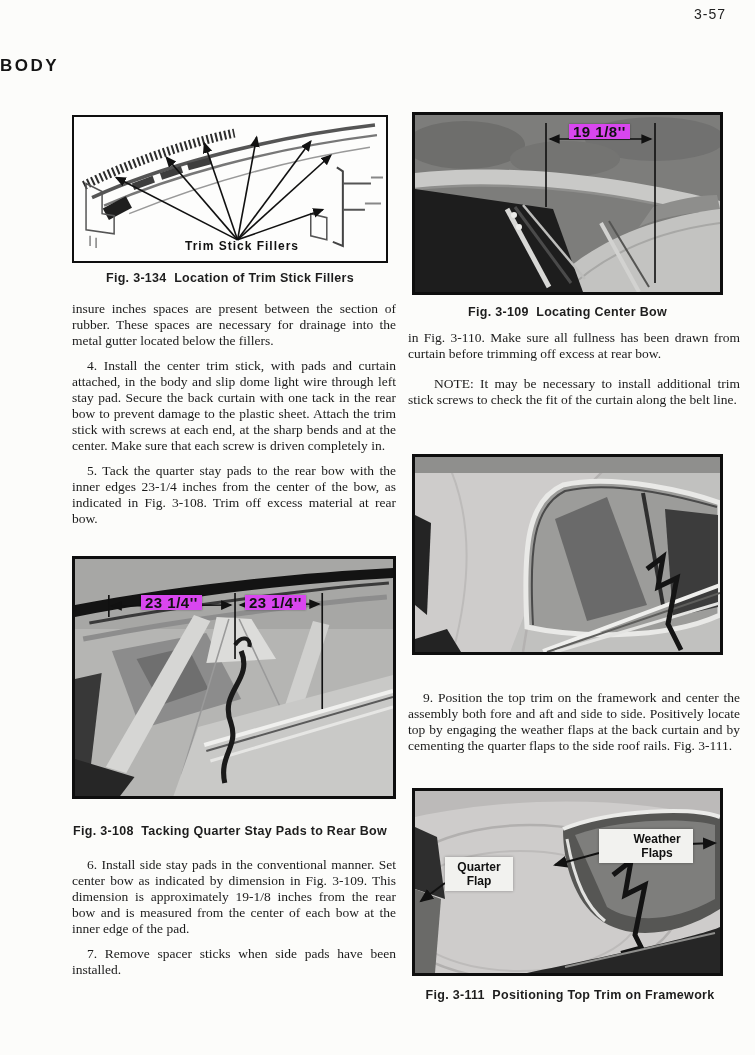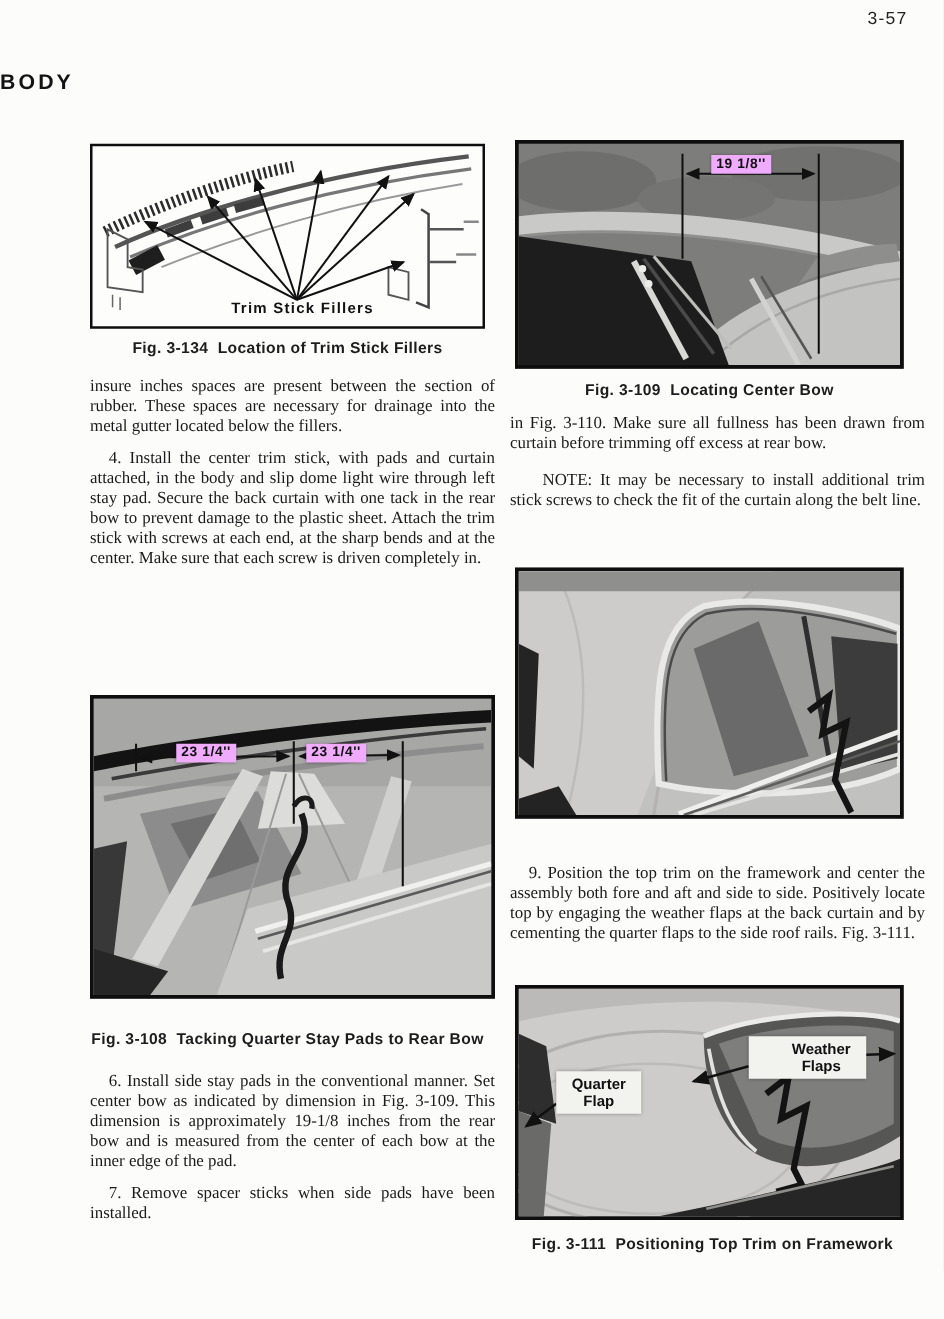--- a/index.html
+++ b/index.html
@@ -10,22 +10,22 @@
   .hdr-title{position:absolute;top:56px;left:0;width:755px;text-align:left;
         font-family:"Liberation Sans",sans-serif;font-weight:700;font-size:17px;
         letter-spacing:2.5px;color:#141414;}
   .colblock{position:absolute;font-size:13.5px;line-height:16px;text-align:justify;}
   .colblock p{margin:0 0 9px 0;}
   .colblock p.num{text-indent:15px;}
   .figframe{position:absolute;border:3px solid #0e0e0e;box-sizing:border-box;background:#fdfdfc;}
   .figframe svg{display:block;width:100%;height:100%;}
   .caption{position:absolute;text-align:center;font-family:"Liberation Sans",sans-serif;
         font-weight:700;font-size:12.5px;letter-spacing:.3px;color:#1d1d1d;white-space:pre-wrap;}
-  .dimtag{position:absolute;background:#f0abfc;color:#111;font-family:"Liberation Sans",sans-serif;
-        font-weight:700;font-size:11px;letter-spacing:.5px;padding:1px 4px;line-height:13px;
+  .dimtag{position:absolute;background:#d946ef;color:#111;font-family:"Liberation Sans",sans-serif;
+        font-weight:700;font-size:15px;letter-spacing:.5px;padding:1px 4px;line-height:13px;
         white-space:pre;box-shadow:0 0 2px rgba(0,0,0,.35);}
   .photolabel{position:absolute;background:#f2f2ef;color:#111;font-family:"Liberation Sans",sans-serif;
         font-weight:700;font-size:12px;line-height:14px;text-align:center;padding:3px 6px;
         box-shadow:0 0 3px rgba(0,0,0,.3);}
   .drawlabel{position:absolute;font-family:"Liberation Sans",sans-serif;font-weight:700;
         font-size:12px;letter-spacing:1px;color:#111;text-align:center;}
   .notep{text-indent:26px;}
 </style>
 </head>
 <body>
@@ -72,20 +72,21 @@
         <line x1="163" y1="122" x2="248" y2="92"></line>
       </g>
     </svg>
     <div class="drawlabel" style="left:88px;top:122px;width:160px;">Trim Stick Fillers</div>
   </div>
   <div class="caption" style="left:60px;top:271px;width:340px;">Fig. 3-134  Location of Trim Stick Fillers</div>
 
   <div class="colblock" style="left:72px;top:301px;width:324px;">
     <p>insure inches spaces are present between the section of rubber. These spaces are necessary for drainage into the metal gutter located below the fillers.</p>
     <p class="num">4. Install the center trim stick, with pads and curtain attached, in the body and slip dome light wire through left stay pad. Secure the back curtain with one tack in the rear bow to prevent damage to the plastic sheet. Attach the trim stick with screws at each end, at the sharp bends and at the center. Make sure that each screw is driven completely in.</p>
+    <p class="num">5. Tack the quarter stay pads to the rear bow with the inner edges 23-1/4 inches from the center of the bow, as indicated in Fig. 3-108. Trim off excess material at rear bow.</p>
   </div>
 
   <div class="figframe" style="left:72px;top:556px;width:324px;height:243px;background:#b9b9b9;text-align:right;">
     <svg viewBox="0 0 310 237" preserveAspectRatio="none">
       <defs>
         <marker id="a108L" markerWidth="8" markerHeight="8" refX="1" refY="3" orient="auto">
           <path d="M7,0 L0,3 L7,6 Z" fill="#111"></path>
         </marker>
         <marker id="a108R" markerWidth="8" markerHeight="8" refX="6" refY="3" orient="auto">
           <path d="M0,0 L7,3 L0,6 Z" fill="#111"></path>

